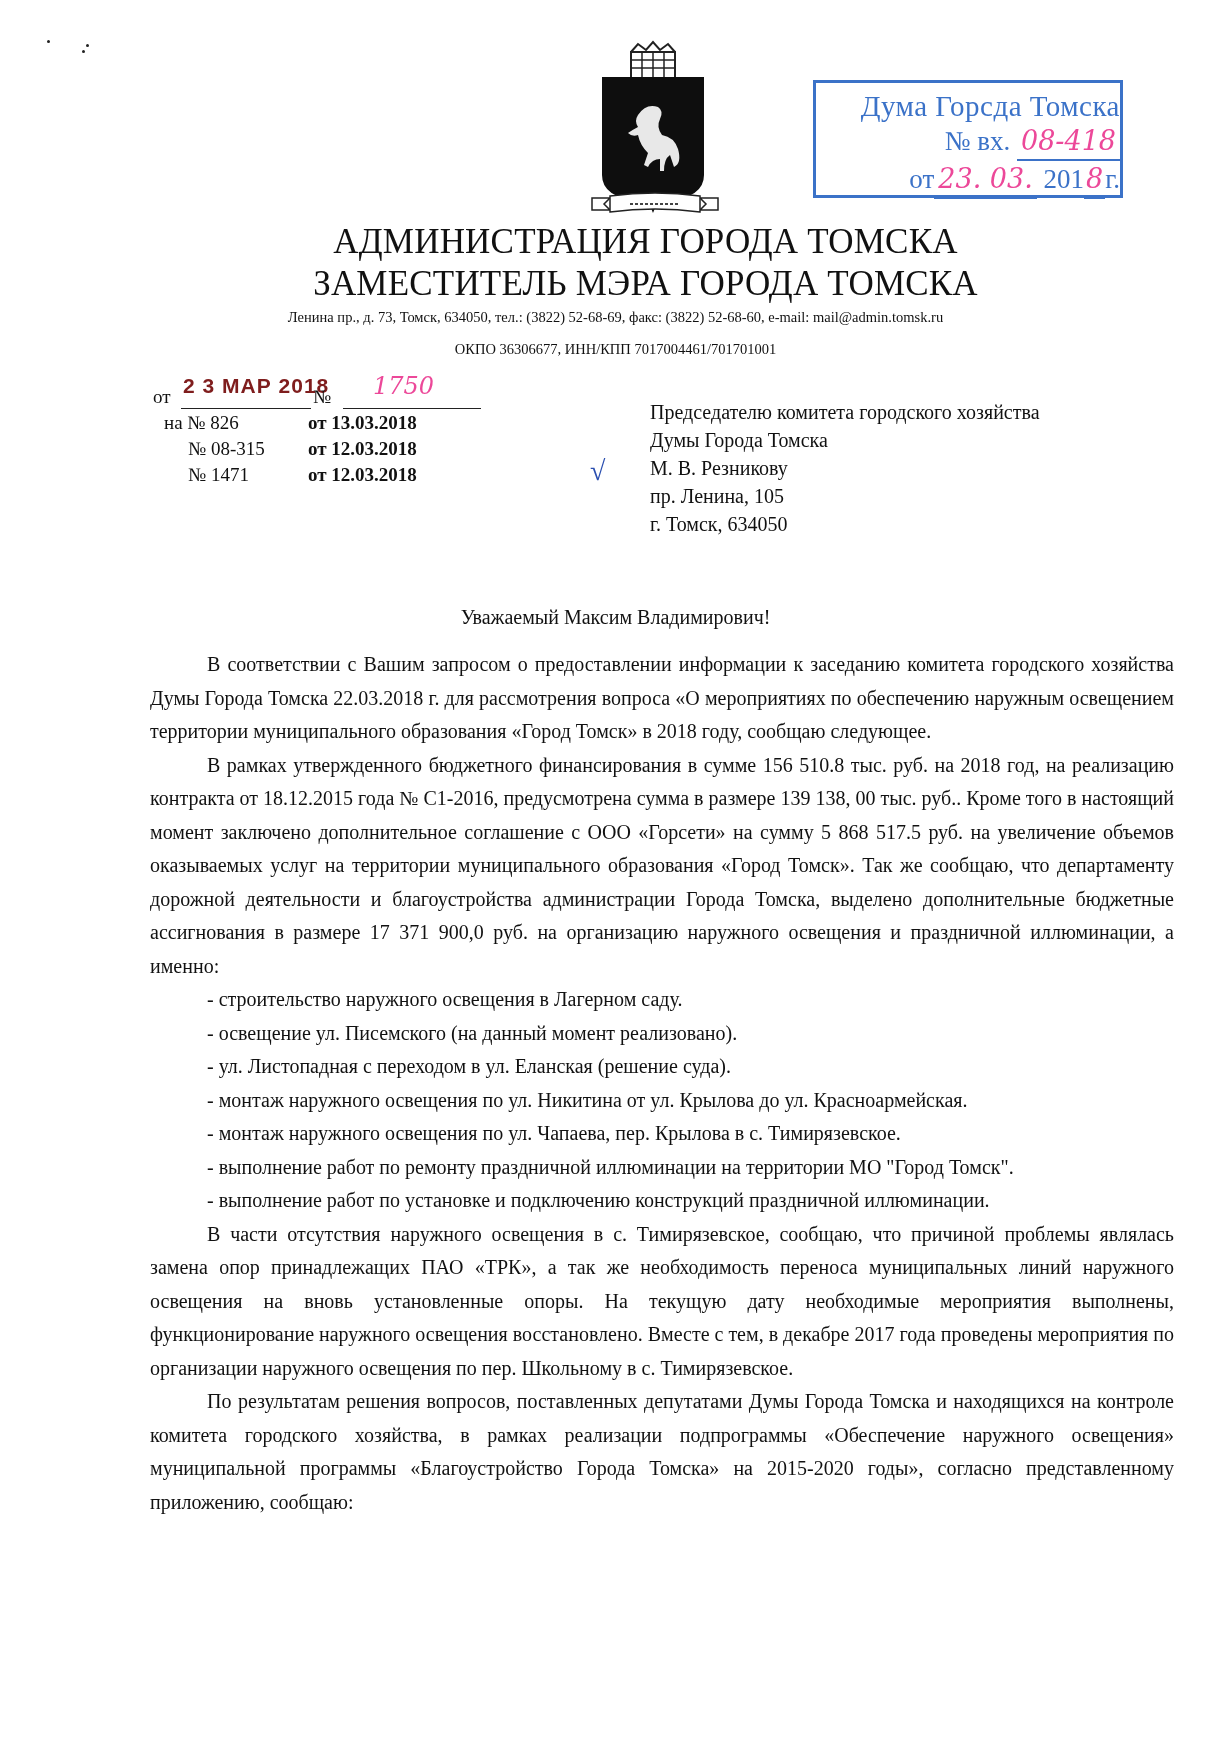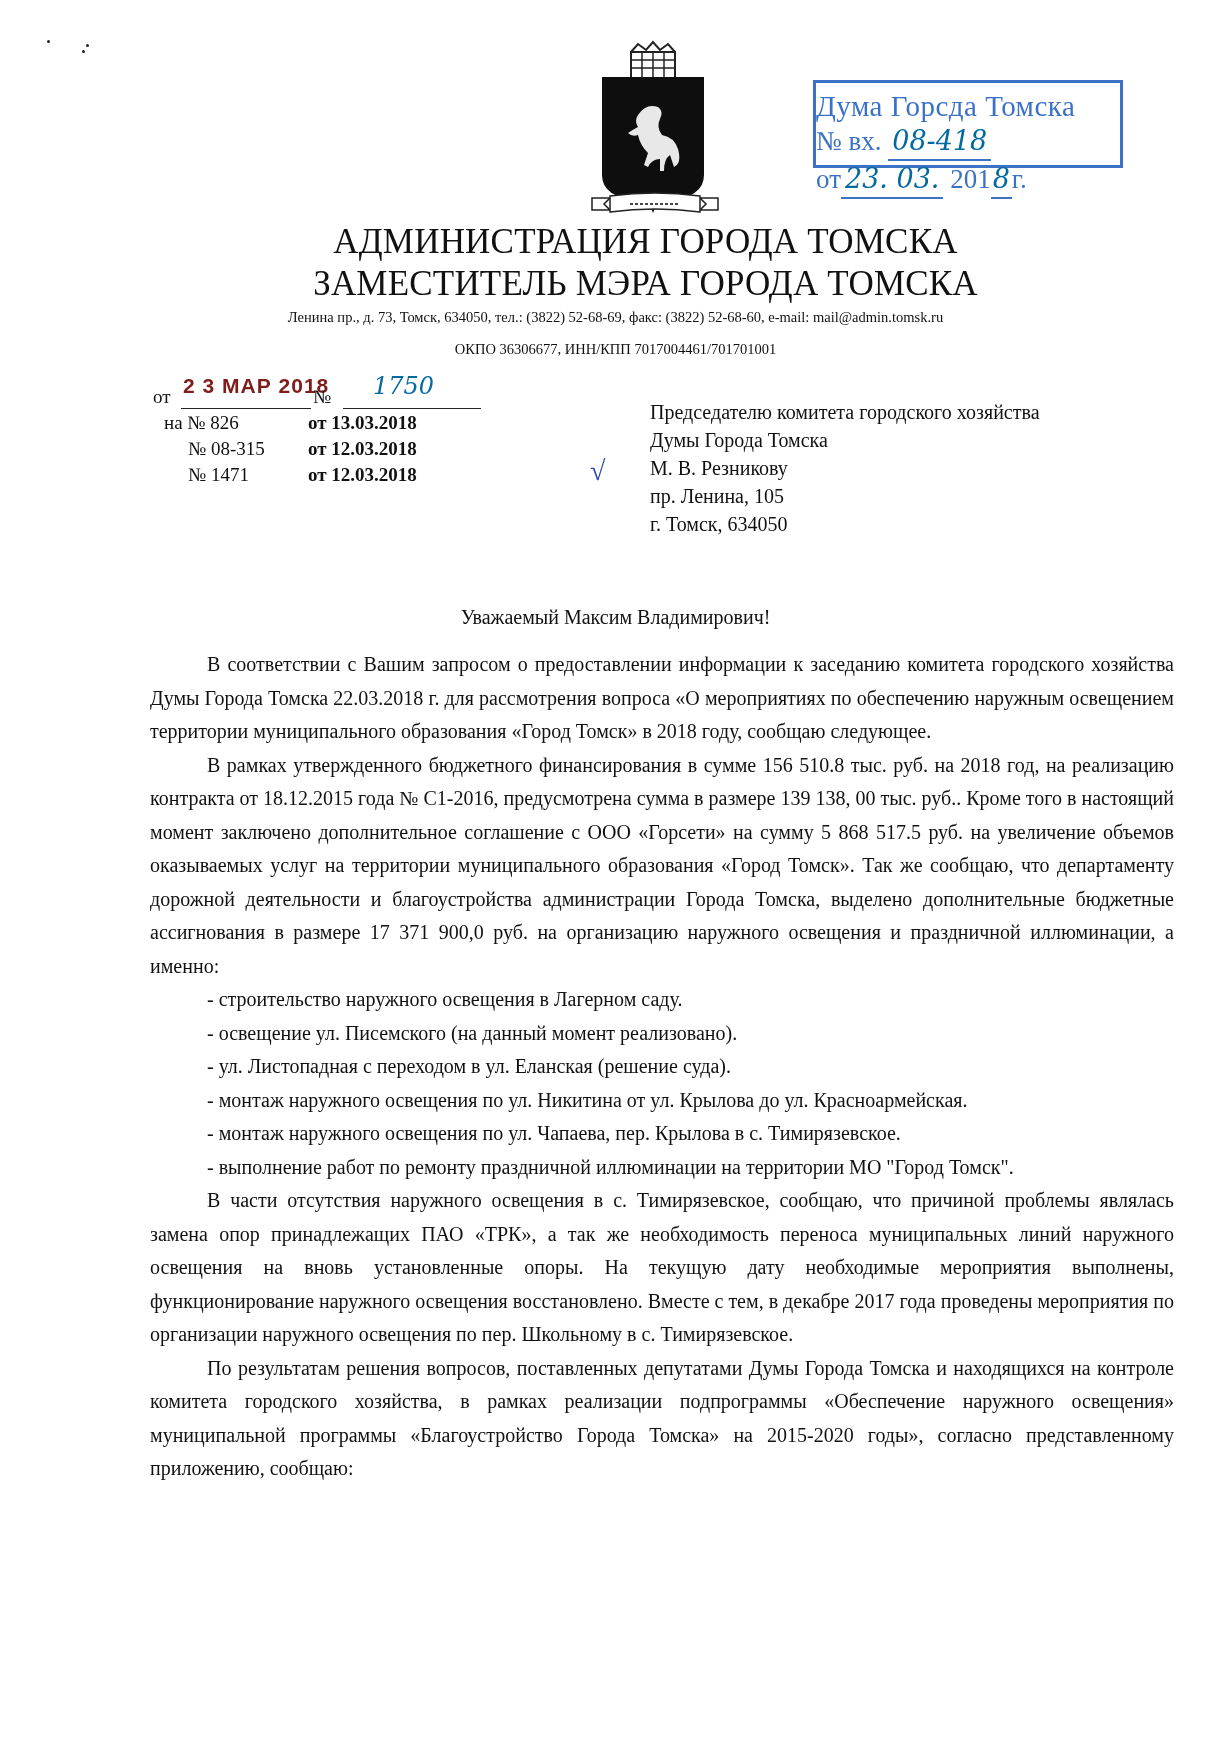--- a/index.html
+++ b/index.html
@@ -4,25 +4,25 @@
 <style>
   html,body{margin:0;padding:0;background:#fff;}
   body{width:1231px;height:1754px;position:relative;overflow:hidden;font-family:"Liberation Serif","DejaVu Serif",serif;color:#111;}
   .abs{position:absolute;}
   .scan-dot{position:absolute;width:3px;height:3px;background:#222;border-radius:50%;}
   
   .crown{left:628px;top:40px;width:50px;height:40px;}
   .shield{left:598px;top:75px;width:110px;height:140px;}
   .ribbon{left:590px;top:190px;width:130px;height:28px;}
   
-  .stamp{left:813px;top:80px;width:310px;height:88px;border:3px solid #3b72c8;color:#3b72c8;box-sizing:border-box;text-align:left;font-family:"Liberation Serif",serif;}
+  .stamp{left:813px;top:80px;width:310px;height:118px;border:3px solid #3b72c8;color:#3b72c8;box-sizing:border-box;text-align:right;font-family:"Liberation Serif",serif;}
   .stamp .l1{font-size:29px;line-height:34px;margin-top:6px;letter-spacing:0.5px;}
   .stamp .l2{font-size:27px;line-height:36px;}
   .stamp .l3{font-size:27px;line-height:36px;}
-  .hand{font-family:"DejaVu Serif",serif;font-style:italic;color:#0369a1;}
+  .hand{font-family:"DejaVu Serif",serif;font-style:italic;color:#ec4899;}
   .uline{border-bottom:2px solid #3b72c8;display:inline-block;padding:0 4px;}
   
   .org{left:0;width:1231px;text-align:center;font-size:35px;line-height:40px;letter-spacing:0.2px;padding-left:30px;}
   .addr{left:0;width:1231px;text-align:center;font-size:14.5px;line-height:20px;}
   
   .ref{left:153px;top:385px;width:330px;font-size:19px;margin-left:11px;}
   .ref .row{height:26px;line-height:26px;position:relative;}
   .ref .c1{position:absolute;left:0;}
   .ref .c2{position:absolute;left:144px;font-weight:bold;}
   .ref-top{left:153px;top:378px;height:30px;font-size:19px;}
@@ -118,15 +118,16 @@
 
 <div class="abs body">
   <p>В соответствии с Вашим запросом о предоставлении информации к заседанию комитета городского хозяйства Думы Города Томска 22.03.2018 г. для рассмотрения вопроса «О мероприятиях по обеспечению наружным освещением территории муниципального образования «Город Томск» в 2018 году, сообщаю следующее.</p>
   <p>В рамках утвержденного бюджетного финансирования в сумме 156 510.8 тыс. руб. на 2018 год, на реализацию контракта от 18.12.2015 года № С1-2016, предусмотрена сумма в размере 139 138, 00 тыс. руб.. Кроме того в настоящий момент заключено дополнительное соглашение с ООО «Горсети» на сумму 5 868 517.5 руб. на увеличение объемов оказываемых услуг на территории муниципального образования «Город Томск». Так же сообщаю, что департаменту дорожной деятельности и благоустройства администрации Города Томска, выделено дополнительные бюджетные ассигнования в размере 17 371 900,0 руб. на организацию наружного освещения и праздничной иллюминации, а именно:</p>
   <p class="li">- строительство наружного освещения в Лагерном саду.</p>
   <p class="li">- освещение ул. Писемского (на данный момент реализовано).</p>
   <p class="li">- ул. Листопадная с переходом в ул. Еланская (решение суда).</p>
   <p class="li">- монтаж наружного освещения по ул. Никитина от ул. Крылова до ул. Красноармейская.</p>
   <p class="li">- монтаж наружного освещения по ул. Чапаева, пер. Крылова в с. Тимирязевское.</p>
   <p class="li">- выполнение работ по ремонту праздничной иллюминации на территории МО "Город Томск".</p>
+  <p class="li">- выполнение работ по установке и подключению конструкций праздничной иллюминации.</p>
   <p>В части отсутствия наружного освещения в с. Тимирязевское, сообщаю, что причиной проблемы являлась замена опор принадлежащих ПАО «ТРК», а так же необходимость переноса муниципальных линий наружного освещения на вновь установленные опоры. На текущую дату необходимые мероприятия выполнены, функционирование наружного освещения восстановлено. Вместе с тем, в декабре 2017 года проведены мероприятия по организации наружного освещения по пер. Школьному в с. Тимирязевское.</p>
   <p>По результатам решения вопросов, поставленных депутатами Думы Города Томска и находящихся на контроле комитета городского хозяйства, в рамках реализации подпрограммы «Обеспечение наружного освещения» муниципальной программы «Благоустройство Города Томска» на 2015-2020 годы», согласно представленному приложению, сообщаю:</p>
 </div>
 
 </body></html>

